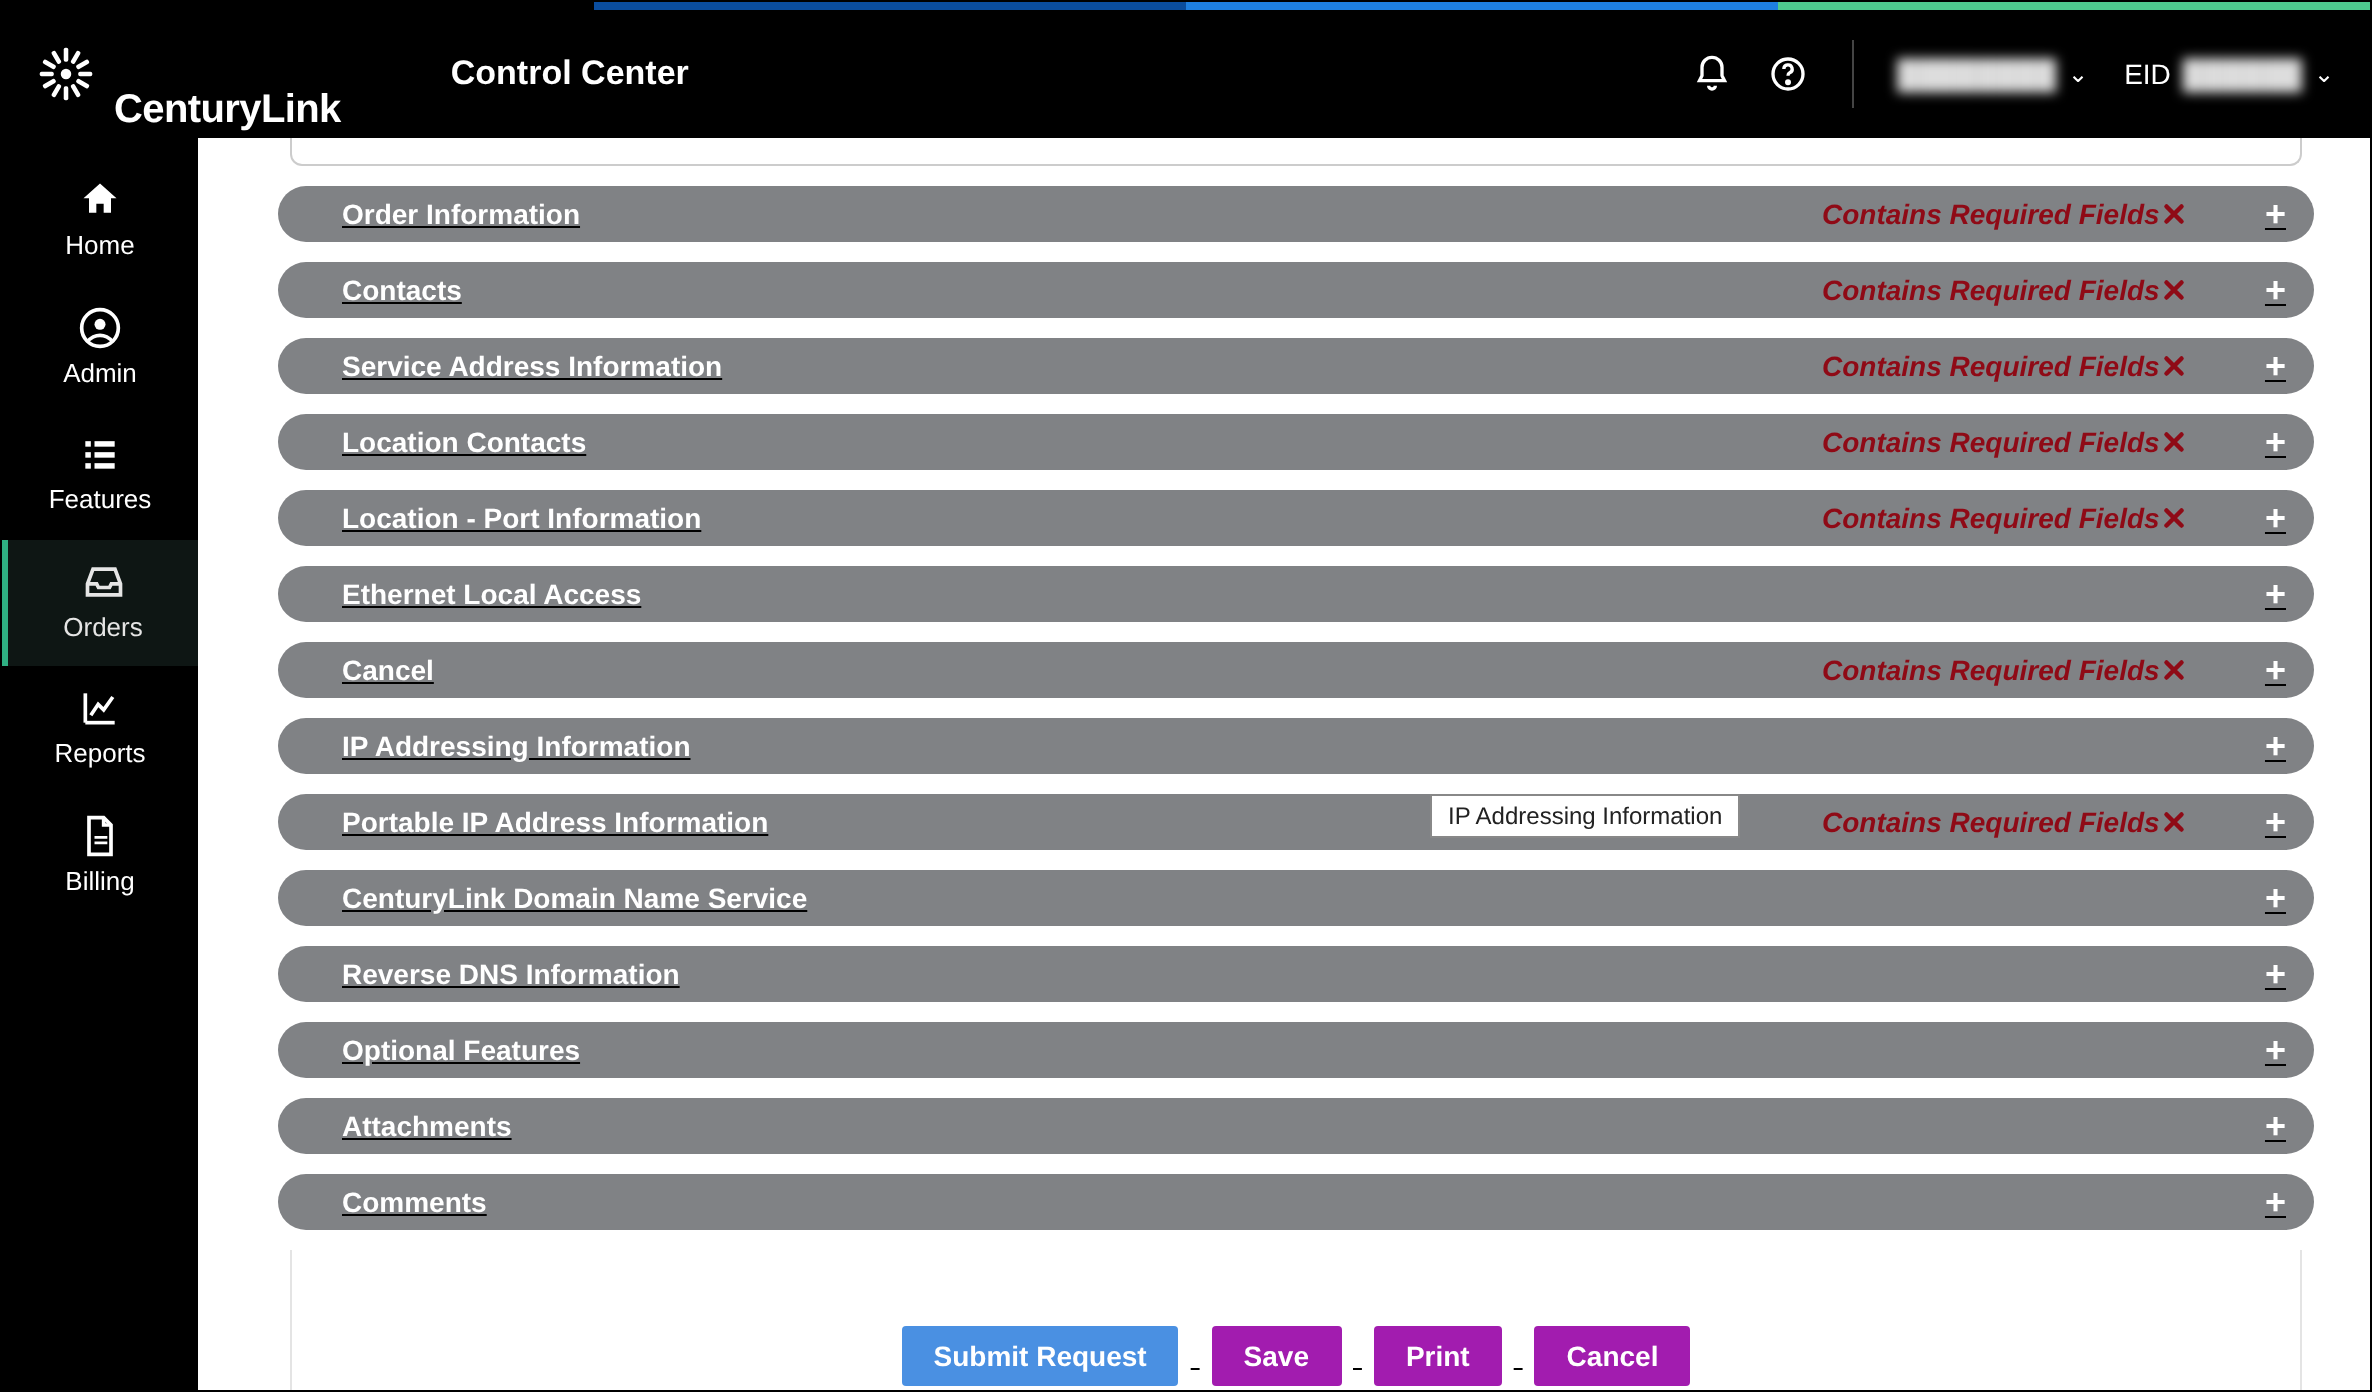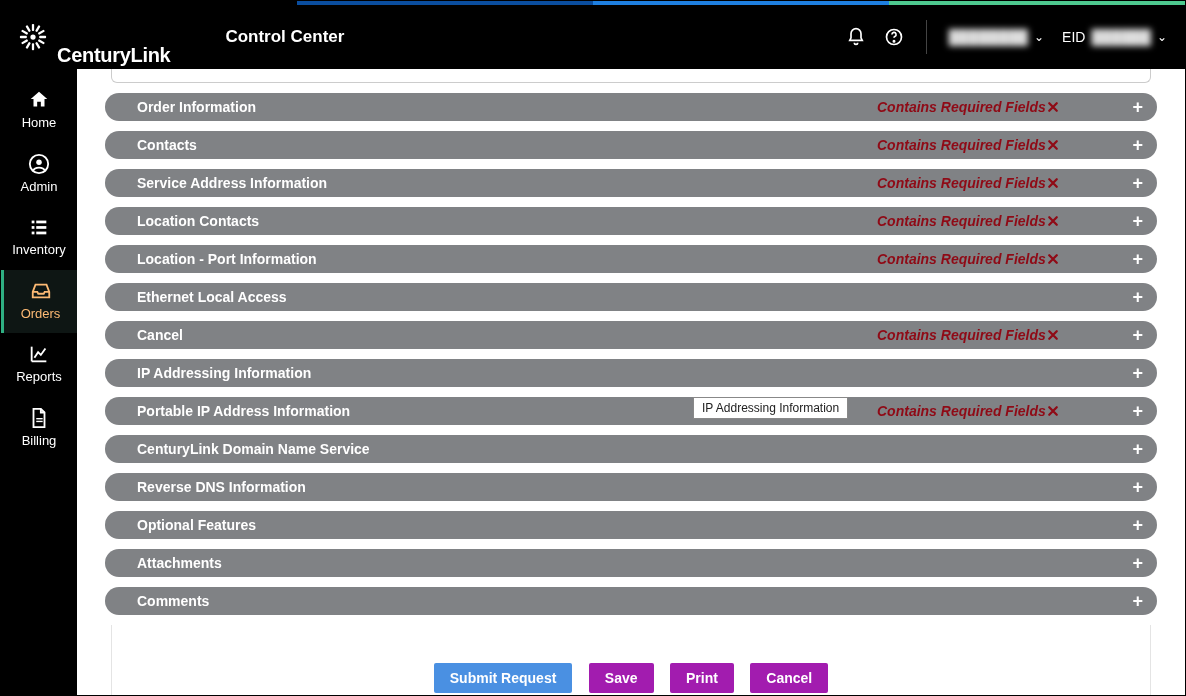--- a/index.html
+++ b/index.html
@@ -18,26 +18,26 @@
   .app-name { font-size: 17px; font-weight: 700; margin-left: 55px; }
   .header-right { margin-left: auto; display: flex; align-items: center; gap: 18px; }
   .hicon { width: 20px; height: 20px; cursor: pointer; }
   .vdiv { width: 1px; height: 34px; background: #444; margin: 0 4px; }
   .huser { display:flex; align-items:center; gap:6px; cursor:pointer; font-size:14px; }
   .blur { filter: blur(3px); color:#ddd; }
   .chev { font-size: 12px; }
 
   .shell { display: flex; height: calc(696px - 68px); }
 
-  .sidebar { width: 76px; background: #000; display: flex; flex-direction: column; padding-top: 10px; }
+  .sidebar { width: 98px; background: #000; display: flex; flex-direction: column; padding-top: 10px; }
   .sb-item { color: #fff; text-align: center; padding: 10px 4px 12px; font-size: 13px; cursor: pointer; line-height: 1.2; }
-  .sb-item.active { color: #fdba74; background: #0e1614; border-left: 3px solid #2fb083; text-align: center; }
+  .sb-item.active { color: #e5e5e5; background: #0e1614; border-left: 3px solid #2fb083; text-align: center; }
   .sb-ico { display:block; margin: 0 auto 4px; width:22px; height:22px; }
 
-  .main { flex: 1; background: #fff; padding: 0 28px 18px 28px; overflow: hidden; position: relative; }
+  .main { flex: 1; background: #fff; padding: 0 28px 18px 40px; overflow: hidden; position: relative; text-decoration: underline; }
 
   .topframe { border: 1px solid #ccc; border-top: none; border-radius: 0 0 6px 6px; height: 14px; margin: 0 6px 10px 6px; }
 
   .acc-row { background: #808285; color: #fff; border-radius: 14px; height: 28px; display: flex; align-items: center; padding: 0 14px 0 32px; margin-bottom: 10px; font-size: 14px; font-weight: 700; cursor: pointer; position: relative; }
   .acc-title { flex: 0 0 auto; }
   .acc-req { position:absolute; left:772px; color: #8f0a16; font-weight: 700; font-style: italic; font-size: 14px; display:flex; align-items:center; gap:1px; }
   .acc-req .xico { width:12px; height:12px; }
   .acc-plus { margin-left:auto; font-size: 18px; font-weight: 700; line-height: 1; }
 
   .tooltip { position: absolute; background: #fff; border: 1px solid #888; padding: 3px 8px; font-size: 12px; color: #222; z-index: 10; }
@@ -139,21 +139,21 @@
             <circle cx="12" cy="10" r="3"></circle>
             <path d="M5 20c1.5-3 5-4 7-4s5.5 1 7 4" fill="none" stroke="currentColor" stroke-width="2"></path>
           </svg></span><span>Admin</span></div>
       <div class="sb-item"><span class="sb-ico"><svg viewBox="0 0 24 24" fill="currentColor">
             <rect x="4" y="5" width="3" height="3"></rect>
             <rect x="9" y="5" width="11" height="3"></rect>
             <rect x="4" y="11" width="3" height="3"></rect>
             <rect x="9" y="11" width="11" height="3"></rect>
             <rect x="4" y="17" width="3" height="3"></rect>
             <rect x="9" y="17" width="11" height="3"></rect>
-          </svg></span><span>Inventory</span></div>
+          </svg></span><span>Features</span></div>
       <div class="sb-item active"><span class="sb-ico"><svg viewBox="0 0 24 24" fill="none" stroke="currentColor" stroke-width="2">
             <path d="M3 13l3-8h12l3 8v6H3z"></path>
             <path d="M3 13h5l1 2h6l1-2h5"></path>
           </svg></span><span>Orders</span></div>
       <div class="sb-item"><span class="sb-ico"><svg viewBox="0 0 24 24" fill="none" stroke="currentColor" stroke-width="2">
             <path d="M4 20V4"></path>
             <path d="M4 20h16"></path>
             <path d="M7 16l4-6 3 3 5-7"></path>
           </svg></span><span>Reports</span></div>
       <div class="sb-item"><span class="sb-ico"><svg viewBox="0 0 24 24" fill="currentColor">

